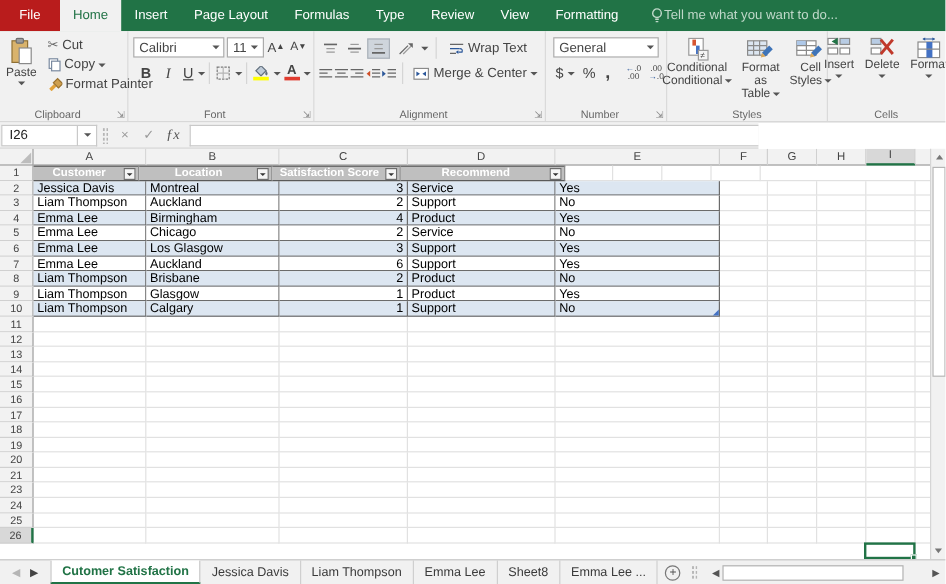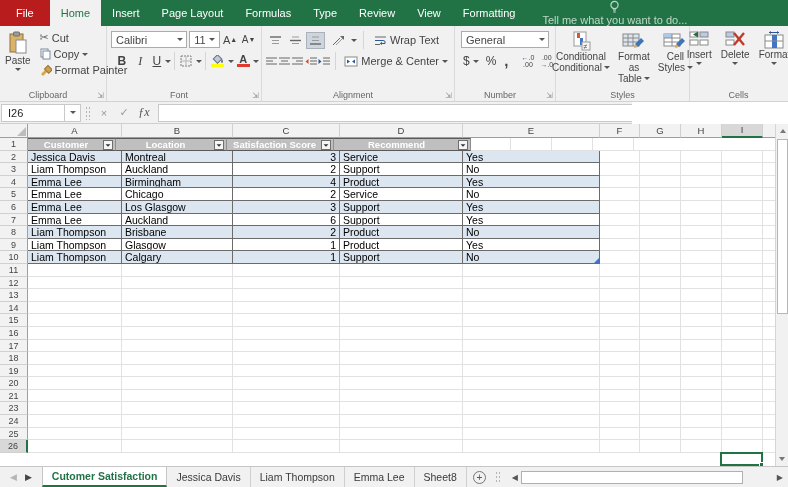--- a/index.html
+++ b/index.html
@@ -7,21 +7,21 @@
     font-family:"Liberation Sans","DejaVu Sans",sans-serif; background:#fff; }
   .app { position:relative; width:788px; height:487px; background:#fff; }
 
   
   .tabbar { position:absolute; top:0; left:0; width:788px; height:26px;
     background:#217346; display:flex; align-items:stretch; }
   .rtab { color:#fff; font-size:11px; line-height:26px; padding:0 11px; cursor:default; white-space:nowrap; }
   .rtab.file { padding:0 16px; background:#b91c1c;text-align:right; }
   .rtab.sel { background:#f1f1f1; color:#217346; }
   .tellme { display:flex; align-items:center; gap:0; margin-left:16px;
-    color:#c7dcCF; color:#bfd8c9; font-size:11px;flex-direction:column; }
+    color:#c7dcCF; color:#bfd8c9; font-size:11px; }
 
   
   .ribbon { position:absolute; top:26px; left:0; width:788px; height:76px;
     background:#f1f1f1; border-bottom:1px solid #d2d2d2; display:flex; color:#444; }
   .rgroup { position:relative; height:100%; border-right:1px solid #dadada; padding:3px 2px 14px 2px; }
   .glabel { position:absolute; bottom:1px; left:0; right:10px; text-align:center;
     font-size:9px; color:#666; }
   .launcher { position:absolute; bottom:1px; right:2px; font-size:8px; color:#888; line-height:9px; }
   .rcol { display:flex; flex-direction:column; }
   .rrow { display:flex; align-items:center; }
@@ -839,20 +839,21 @@
     <div class="nav">
       <span class="navarrow dis">◀</span>
       <span class="navarrow">▶</span>
     </div>
     <div id="sheet-tabs" style="display:flex;align-items:stretch">
         <div class="stab active">Cutomer Satisfaction</div>
         <div class="stab">Jessica Davis</div>
         <div class="stab">Liam Thompson</div>
         <div class="stab">Emma Lee</div>
         <div class="stab">Sheet8</div>
+        <div class="stab">Emma Lee ...</div>
       </div>
     <div class="addsheet">
         <div class="pluscircle">+</div>
       </div>
     <div class="dotgrip" style="height:12px;margin:auto 3px"></div>
     <div class="hscroll">
       <span class="harrow">◀</span>
       <div class="htrack">
           <div class="hthumb"></div>
         </div>

